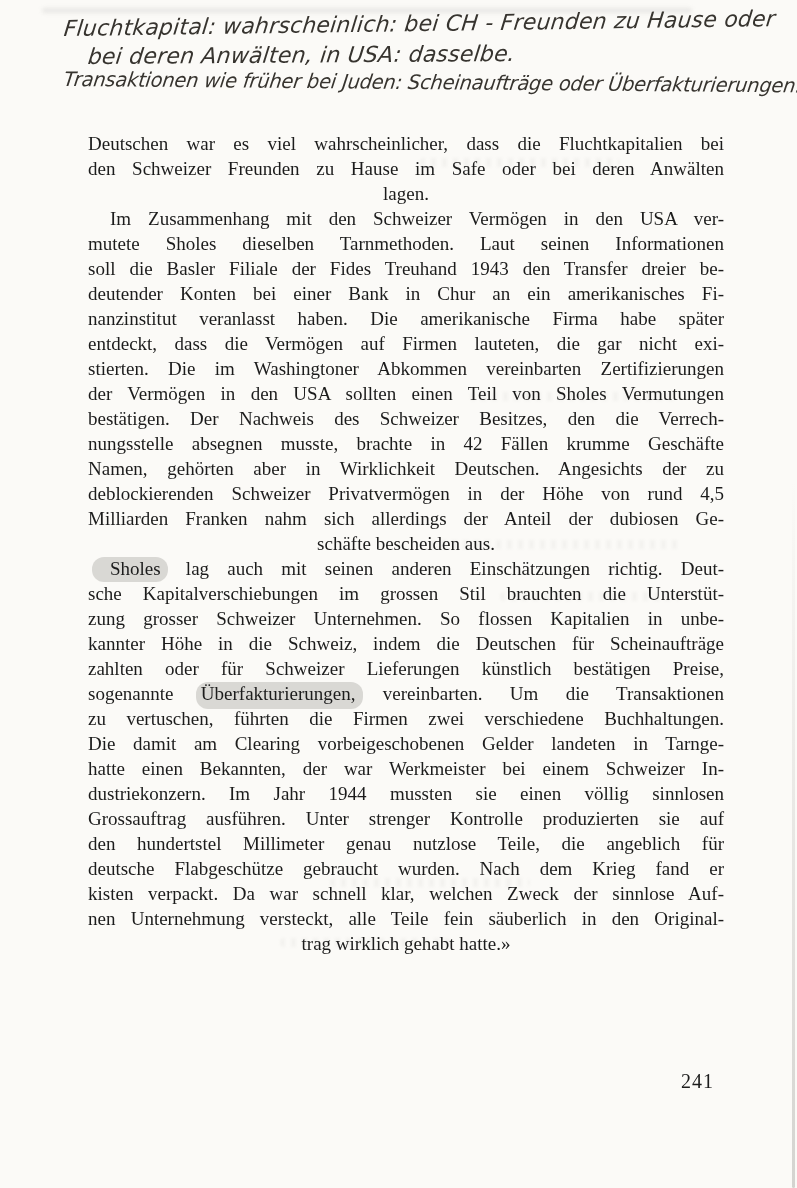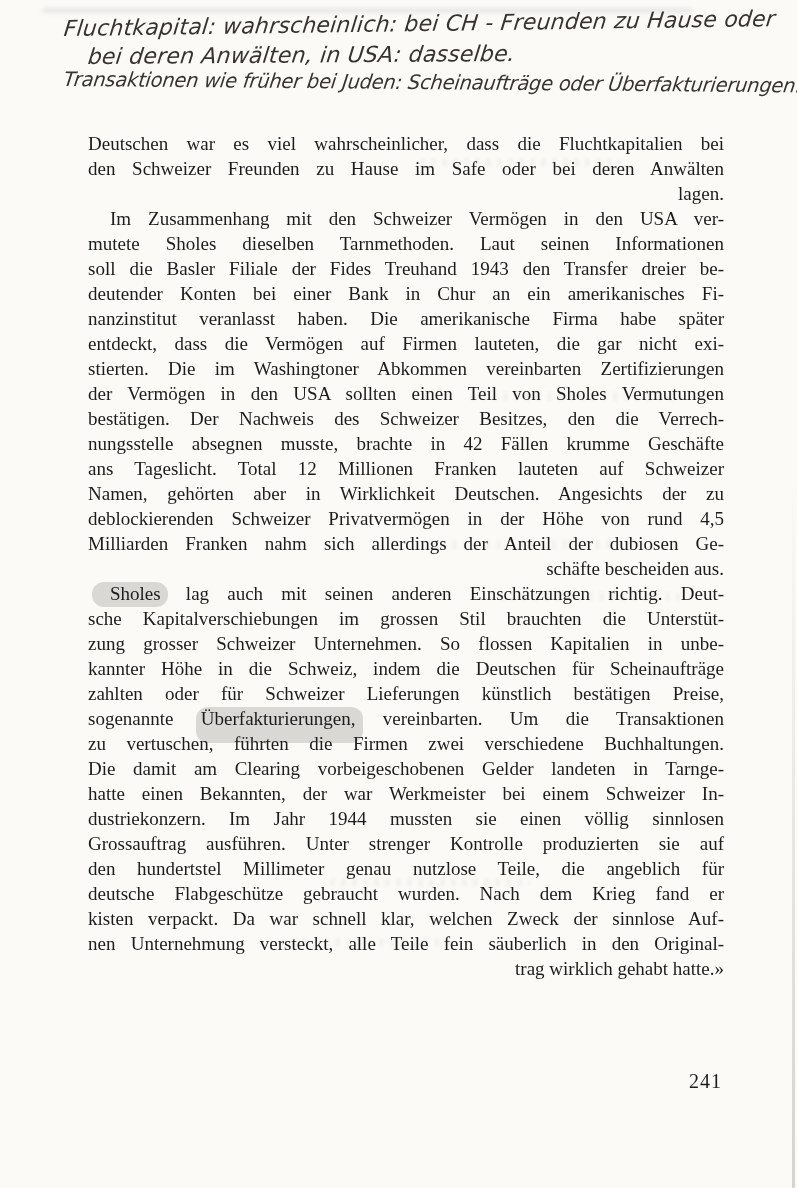--- a/index.html
+++ b/index.html
@@ -34,30 +34,30 @@
     transform-origin: left center;
   }
   #hand1 { left: 64px; top: 16px; font-size: 22px; letter-spacing: .2px; transform: rotate(-0.8deg) skewX(-7deg); }
   #hand2 { left: 88px; top: 44px; font-size: 22px; letter-spacing: .2px; transform: rotate(-0.4deg) skewX(-7deg); }
   #hand3 { left: 64px; top: 67px; font-size: 20px; letter-spacing: -.2px; transform: rotate(0.5deg) skewX(-7deg) scaleX(.97); }
   
   .text-block {
     position: absolute; left: 88px; top: 106px; width: 636px;
     font-size: 19px; line-height: 25px;
   }
-  .line { height: 25px; text-align: right; }
+  .line { height: 25px; text-align: center; }
   .line.just { text-align: justify; text-align-last: justify; }
   .line.indent { text-indent: 22px; }
   .hl {
     border-radius: 12px;
     box-decoration-break: clone;
     font-family: Liberation Serif, serif;
   }
   .hl-sholes { padding: 1px 7px 3px 18px; margin-left: -18px; }
-  .hl-word   { padding: 1px 8px 14px 5px;  margin: 0 -8px 0 -5px; }
+  .hl-word   { padding: 1px 8px 5px 5px;  margin: 0 -8px 0 -5px; }
   
   .page-number {
     position: absolute; left: 681px; top: 1070px;
     font-size: 20px; letter-spacing: 1px;
   }
 </style>
 </head>
 <body style="background: rgb(251, 250, 247);">
 
 <div>
@@ -84,21 +84,20 @@
       <div class="line just indent">Im Zusammenhang mit den Schweizer Vermögen in den USA ver-</div>
       <div class="line just">mutete Sholes dieselben Tarnmethoden. Laut seinen Informationen</div>
       <div class="line just">soll die Basler Filiale der Fides Treuhand 1943 den Transfer dreier be-</div>
       <div class="line just">deutender Konten bei einer Bank in Chur an ein amerikanisches Fi-</div>
       <div class="line just">nanzinstitut veranlasst haben. Die amerikanische Firma habe später</div>
       <div class="line just">entdeckt, dass die Vermögen auf Firmen lauteten, die gar nicht exi-</div>
       <div class="line just">stierten. Die im Washingtoner Abkommen vereinbarten Zertifizierungen</div>
       <div class="line just">der Vermögen in den USA sollten einen Teil von Sholes Vermutungen</div>
       <div class="line just">bestätigen. Der Nachweis des Schweizer Besitzes, den die Verrech-</div>
       <div class="line just">nungsstelle absegnen musste, brachte in 42 Fällen krumme Geschäfte</div>
-      <div class="line just">ans Tageslicht. Total 12 Millionen Franken lauteten auf Schweizer</div>
       <div class="line just">Namen, gehörten aber in Wirklichkeit Deutschen. Angesichts der zu</div>
       <div class="line just">deblockierenden Schweizer Privatvermögen in der Höhe von rund 4,5</div>
       <div class="line just">Milliarden Franken nahm sich allerdings der Anteil der dubiosen Ge-</div>
       <div class="line">schäfte bescheiden aus.</div>
       <div class="line just indent"><span class="hl hl-sholes" style="background: rgba(168, 166, 160, 0.4);">Sholes</span> lag auch mit seinen anderen Einschätzungen richtig. Deut-</div>
       <div class="line just">sche Kapitalverschiebungen im grossen Stil brauchten die Unterstüt-</div>
       <div class="line just">zung grosser Schweizer Unternehmen. So flossen Kapitalien in unbe-</div>
       <div class="line just">kannter Höhe in die Schweiz, indem die Deutschen für Scheinaufträge</div>
       <div class="line just">zahlten oder für Schweizer Lieferungen künstlich bestätigen Preise,</div>
       <div class="line just">sogenannte <span class="hl hl-word" style="background: rgba(168, 166, 160, 0.4);">Überfakturierungen,</span> vereinbarten. Um die Transaktionen</div>
@@ -107,17 +106,17 @@
       <div class="line just">hatte einen Bekannten, der war Werkmeister bei einem Schweizer In-</div>
       <div class="line just">dustriekonzern. Im Jahr 1944 mussten sie einen völlig sinnlosen</div>
       <div class="line just">Grossauftrag ausführen. Unter strenger Kontrolle produzierten sie auf</div>
       <div class="line just">den hundertstel Millimeter genau nutzlose Teile, die angeblich für</div>
       <div class="line just">deutsche Flabgeschütze gebraucht wurden. Nach dem Krieg fand er</div>
       <div class="line just">kisten verpackt. Da war schnell klar, welchen Zweck der sinnlose Auf-</div>
       <div class="line just">nen Unternehmung versteckt, alle Teile fein säuberlich in den Original-</div>
       <div class="line">trag wirklich gehabt hatte.»</div>
     </div>
 
-  <div class="page-number" style="color: rgb(28, 28, 28); margin-left: 8px;">241</div>
+  <div class="page-number" style="color: rgb(28, 28, 28);">241</div>
 
   <div class="edge-right"></div>
 
 </div>
 
 </body></html>

